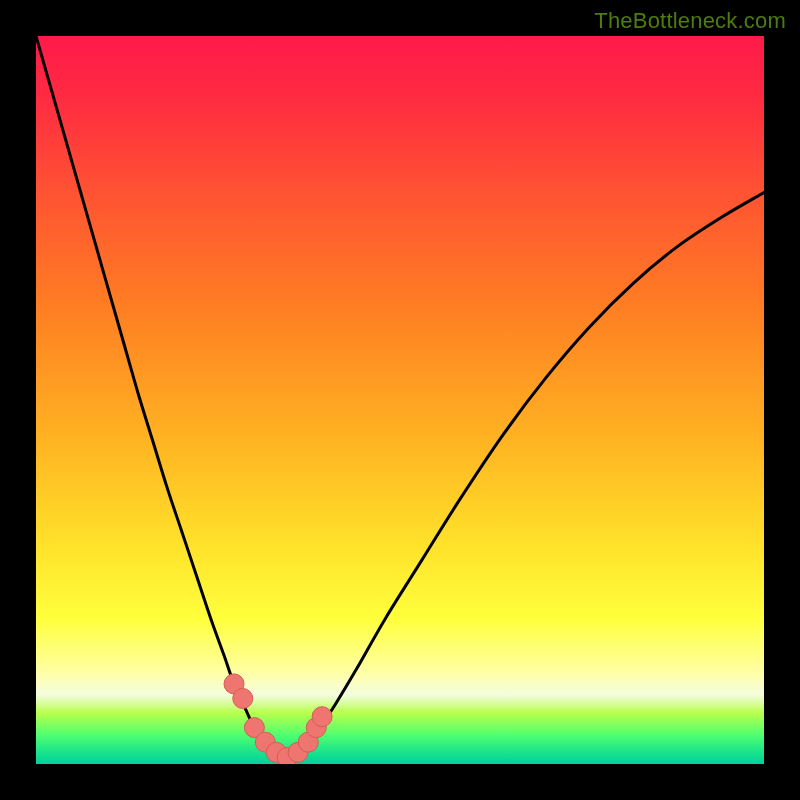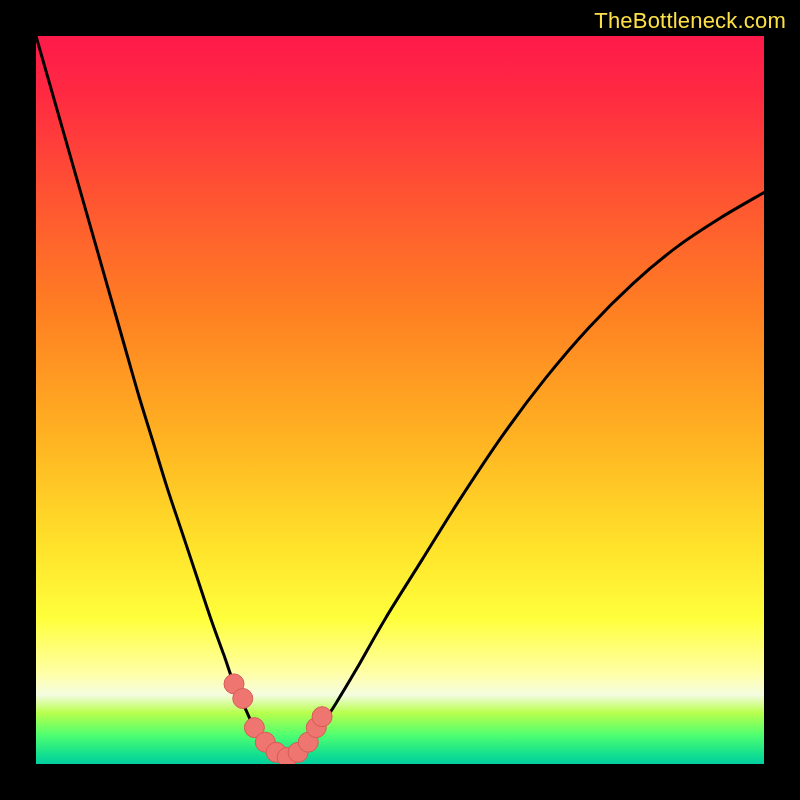--- a/index.html
+++ b/index.html
@@ -51,21 +51,21 @@
     left: 0;
     top: 0;
     width: 728px;
     height: 728px;
     pointer-events: none;
   }
   .watermark {
     position: absolute;
     top: 8px;
     right: 14px;
-    color: #fde047;
+    color: #4d7c0f;
     font-size: 22px;
     letter-spacing: 0.2px;
     text-align: center;
     user-select: none;
   }
 </style>
 </head>
 <body>
 
 <div class="frame">

